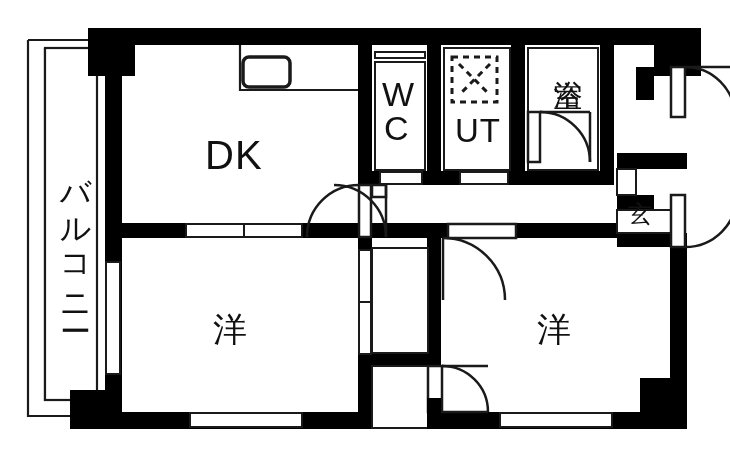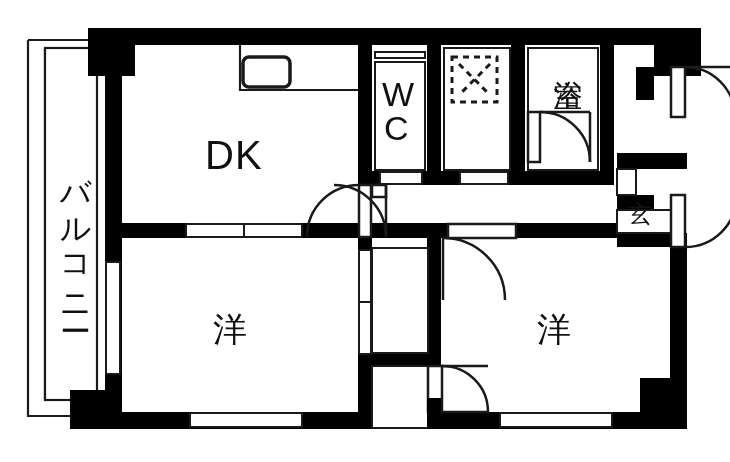--- a/index.html
+++ b/index.html
@@ -248,20 +248,21 @@
   </svg>
 
   <div class="room-label label-vert" style="left:60px; top:158px;">バルコニー</div>
 
   <div class="room-label label-latin" style="left:205px; top:133px;">DK</div>
 
   <div class="room-label label-stack" style="left:382px; top:78px;">W</div>
 
   <div class="room-label label-stack" style="left:384px; top:112px;">C</div>
 
+  <div class="room-label label-latin" style="font-size:33px;left:455px; top:112px;">UT</div>
 
   <div class="room-label label-cjk-vert2" style="left:553px; top:57px;">浴室</div>
 
   <div class="room-label label-genkan" style="left:628px; top:198px;">玄</div>
 
   <div class="room-label label-cjk" style="left:213px; top:307px;">洋</div>
 
   <div class="room-label label-cjk" style="left:537px; top:307px;">洋</div>
 
 </div>

